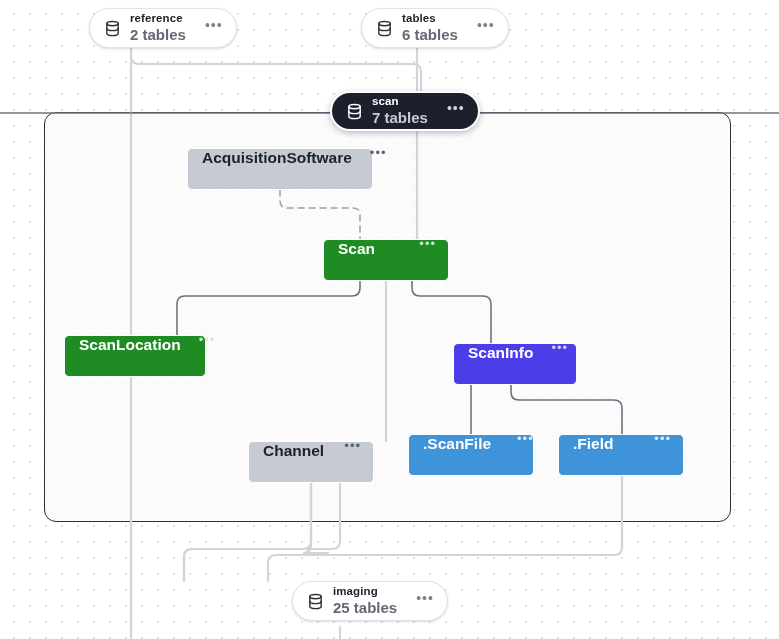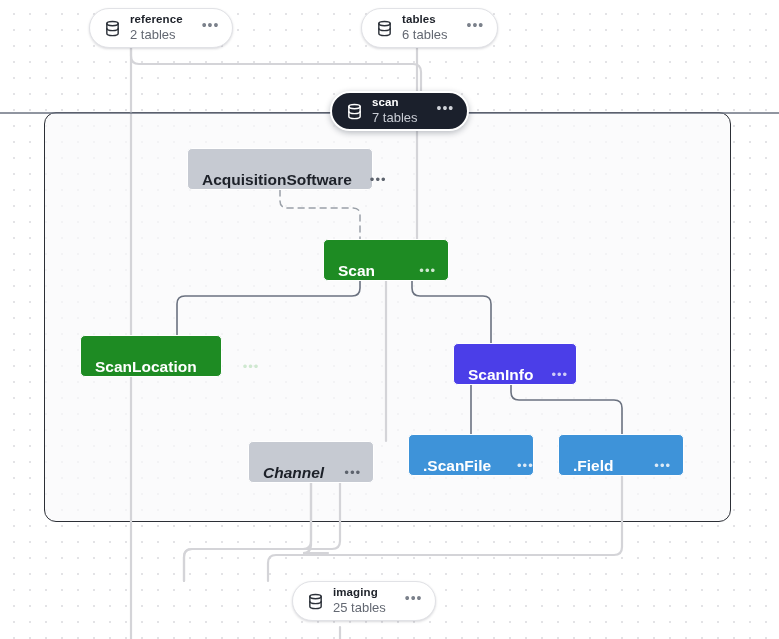--- a/index.html
+++ b/index.html
@@ -98,43 +98,43 @@
     line-height: 1.15;
     margin-right: 10px;
   }
   .pill .ttl {
     font-size: 11.5px;
     font-weight: 700;
     color: #1d2129;
     letter-spacing: .1px;
   }
   .pill .sub {
-    font-size: 13px;
-    font-weight: 400;
+    font-size: 15px;
+    font-weight: 700;
     color: #636872;
     margin-top: 1px;
   }
   .pill.dark .ttl { color: #ffffff; }
   .pill.dark .sub { color: #c9ccd4; }
   .pill .dots {
     margin-left: auto;
     font-size: 14px;
     line-height: 8px;
     color: #7b818b;
     letter-spacing: 1px;
     padding-bottom: 6px;
     cursor: pointer;
   }
   .pill.dark .dots { color: #d0d3da; }
 
   
   .node {
     position: absolute;
     display: flex;
-    align-items: flex-end;
+    align-items: flex-start;
     height: 42px;
     border-radius: 5px;
     padding: 0 12px 0 14px;
     box-sizing: border-box;
     border: 1.6px solid #ffffff;
   }
   .node .label {
     font-size: 15.5px;
     font-weight: 700;
     white-space: nowrap;
@@ -245,29 +245,29 @@
 
   <div id="node-layer">
       <div class="node grey" style="left: 187px; top: 148px; width: 186px;">
         <span class="label">AcquisitionSoftware</span>
         <span class="dots">•••</span>
       </div>
       <div class="node green" style="left: 323px; top: 239px; width: 126px;">
         <span class="label">Scan</span>
         <span class="dots">•••</span>
       </div>
-      <div class="node green" style="left: 80px; top: 335px; width: 142px; gap: 28px;">
+      <div class="node green" style="left: 64px; top: 335px; width: 142px;">
         <span class="label">ScanLocation</span>
         <span class="dots">•••</span>
       </div>
       <div class="node indigo" style="left: 453px; top: 343px; width: 124px;">
         <span class="label">ScanInfo</span>
         <span class="dots">•••</span>
       </div>
-      <div class="node grey" style="left: 248px; top: 441px; width: 126px; font-style: italic;">
+      <div class="node grey" style="left: 248px; top: 441px; width: 126px;">
         <span class="label">Channel</span>
         <span class="dots">•••</span>
       </div>
       <div class="node blue" style="left: 408px; top: 434px; width: 126px; gap: 8px;">
         <span class="label">.ScanFile</span>
         <span class="dots">•••</span>
       </div>
       <div class="node blue" style="left: 558px; top: 434px; width: 126px;">
         <span class="label">.Field</span>
         <span class="dots">•••</span>

